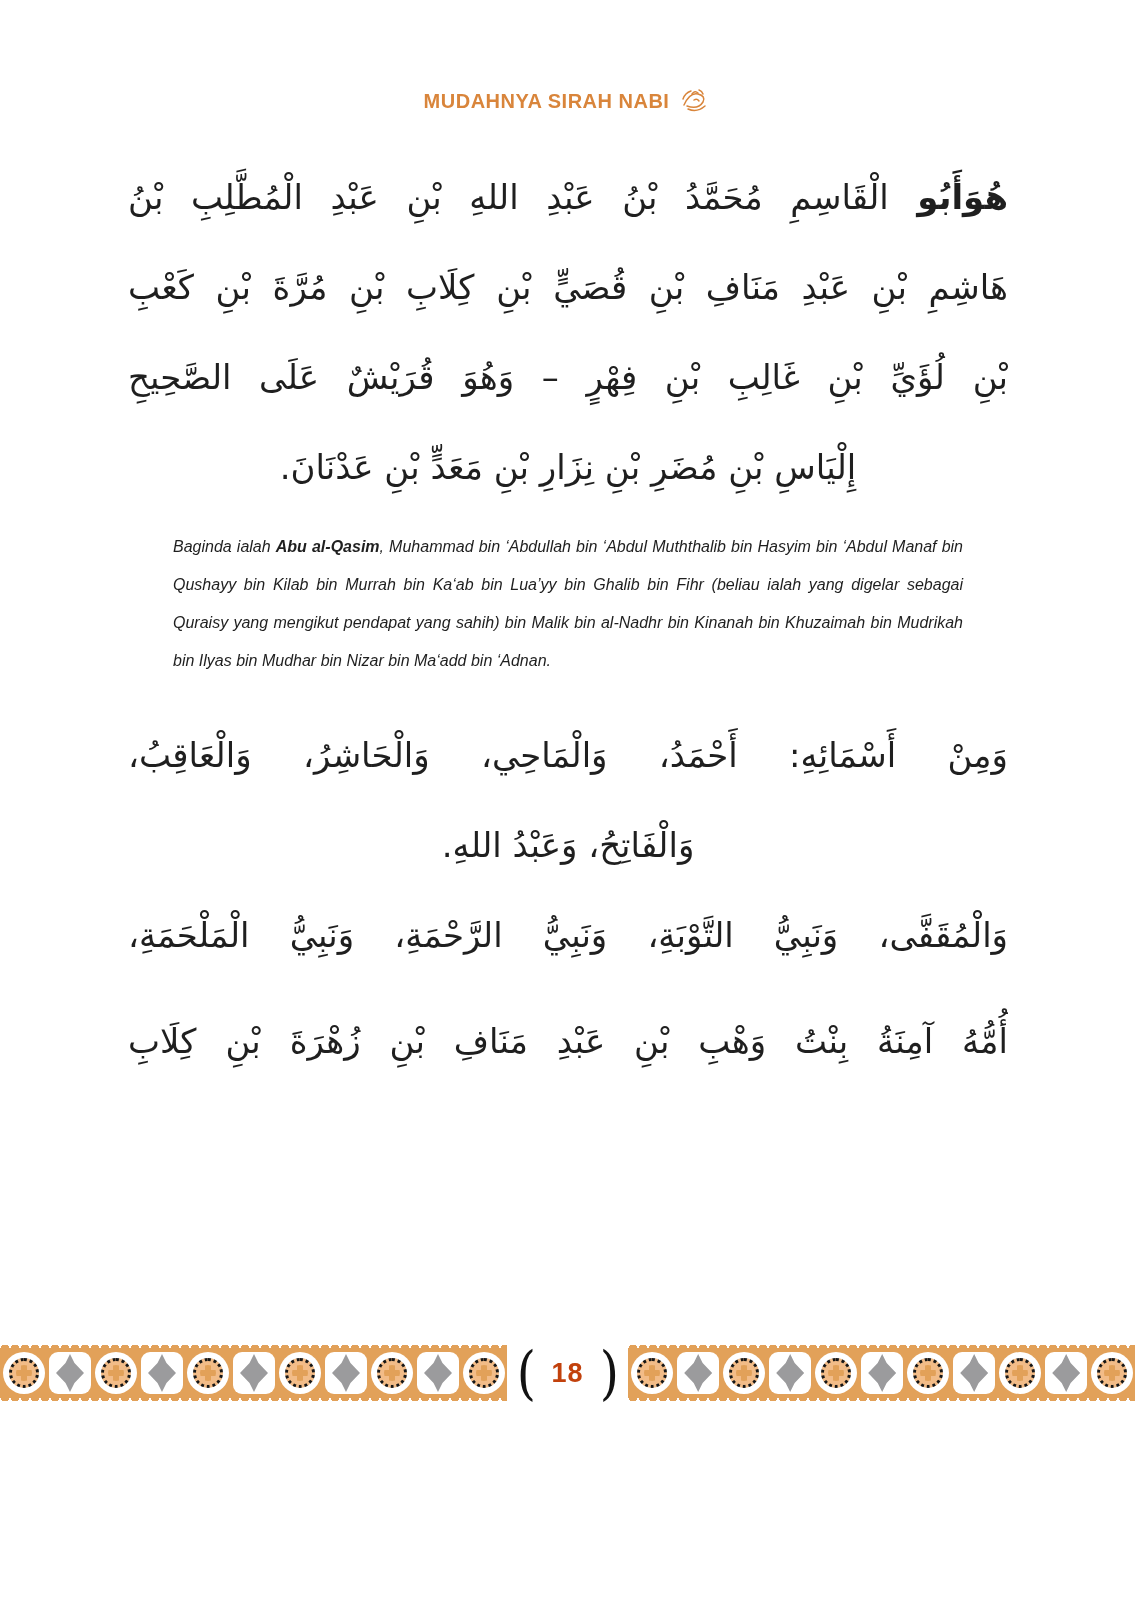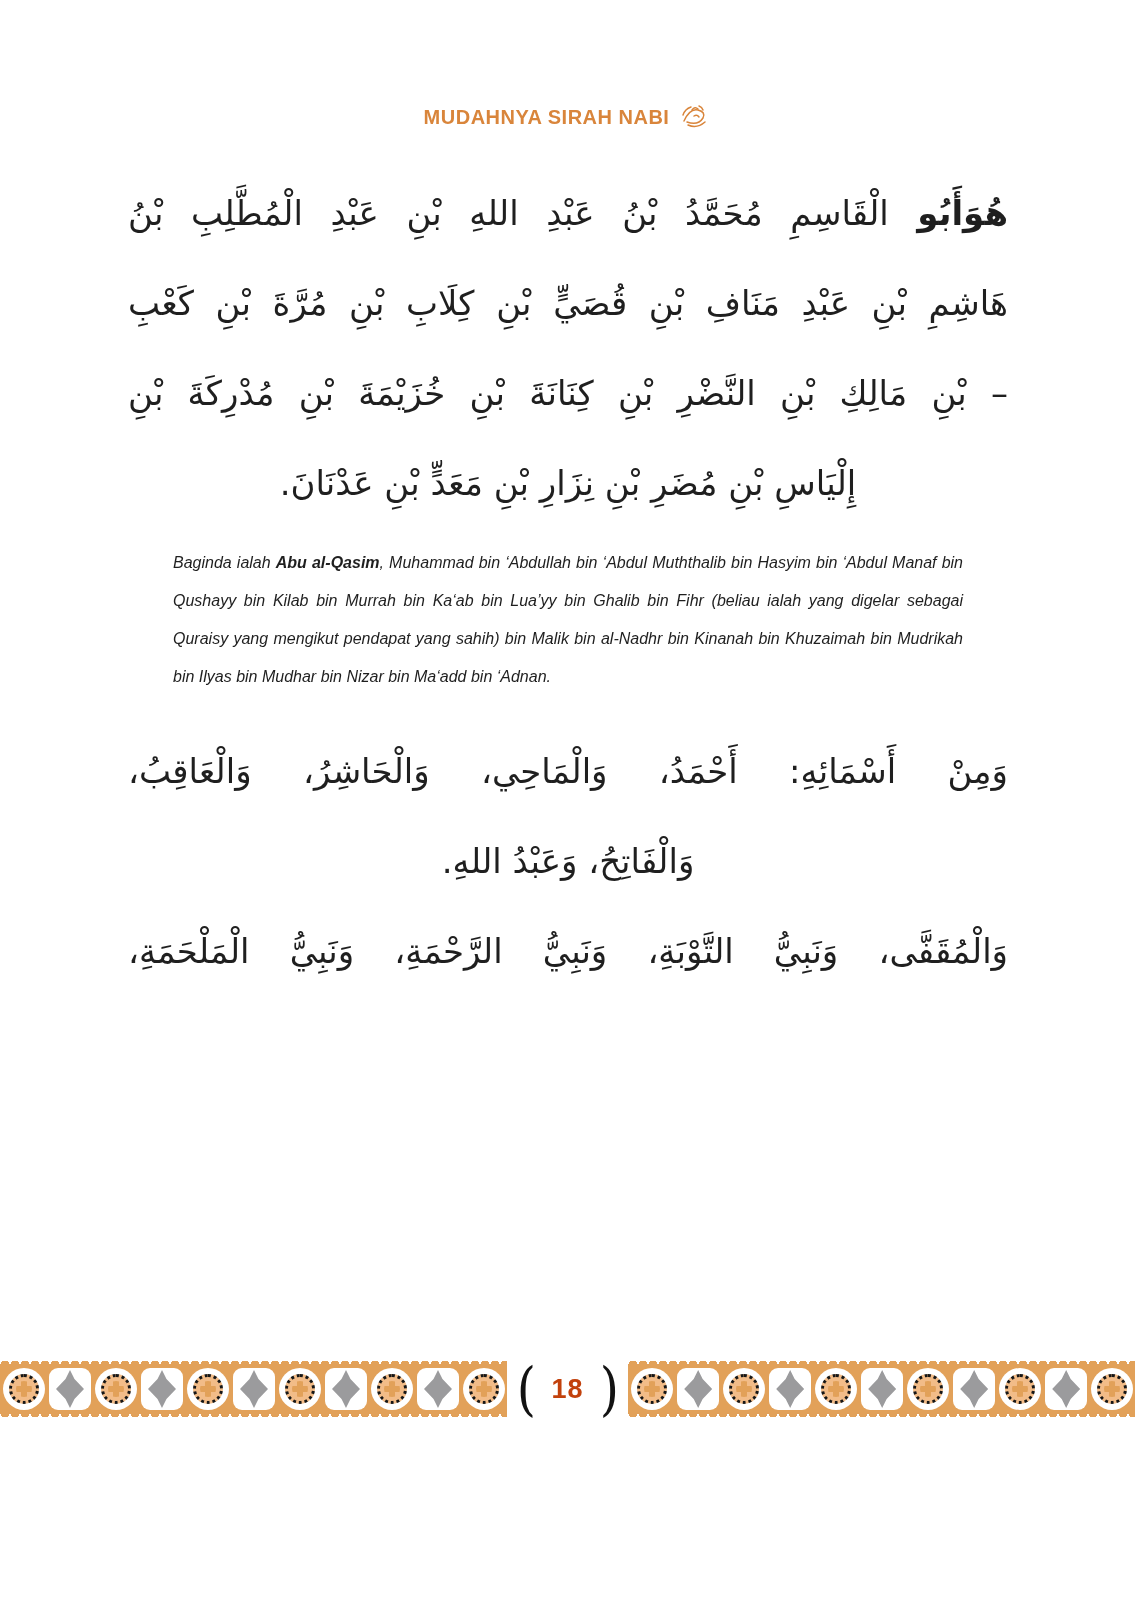--- a/index.html
+++ b/index.html
@@ -5,21 +5,21 @@
   :root{
     --accent:#D9853B;
     --band:#E2A159;
     --medallion:#F2BC88;
     --gray:#9B9B9D;
     --ink:#1F1F1F;
   }
   *{box-sizing:border-box;}
   html,body{margin:0;padding:0;background:#ffffff;}
   .page{
-    width:1135px;height:1430px;position:relative;margin:16px auto;
+    width:1135px;height:1430px;position:relative;margin:0 auto;
     background:#ffffff;overflow:hidden;font-family:"Liberation Sans",sans-serif;color:var(--ink);border-radius:29px;
   }
   
   .header{
     position:absolute;top:86px;left:0;right:0;
     display:flex;justify-content:center;align-items:center;gap:10px;
   }
   .header-title{
     color:var(--accent);font-weight:bold;font-size:20px;letter-spacing:.5px;
   }
@@ -121,34 +121,35 @@
         <path d="M15 14 q3 -2 5 1"></path>
       </g>
     </svg>
   </div>
 
   <div class="content">
 
     <div class="arabic-p">
         <div class="arab-line" dir="rtl"><span class="b">هُوَأَبُو </span><span>الْقَاسِمِ مُحَمَّدُ بْنُ عَبْدِ اللهِ بْنِ عَبْدِ الْمُطَّلِبِ بْنُ</span></div>
         <div class="arab-line" dir="rtl"><span>هَاشِمِ بْنِ عَبْدِ مَنَافِ بْنِ قُصَيٍّ بْنِ كِلَابِ بْنِ مُرَّةَ بْنِ كَعْبِ</span></div>
-        <div class="arab-line" dir="rtl"><span>– بْنِ مَالِكِ بْنِ النَّضْرِ بْنِ كِنَانَةَ بْنِ خُزَيْمَةَ بْنِ مُدْرِكَةَ بْنِ</span></div>
+        <div class="arab-line" dir="rtl"><span>بْنِ لُؤَيِّ بْنِ غَالِبِ بْنِ فِهْرٍ – وَهُوَ قُرَيْشٌ عَلَى الصَّحِيحِ</span></div>
         <div class="arab-line center" dir="rtl"><span>إِلْيَاسِ بْنِ مُضَرِ بْنِ نِزَارِ بْنِ مَعَدٍّ بْنِ عَدْنَانَ.</span></div>
       </div>
 
     <p class="malay-p"><span>Baginda ialah </span><span class="b">Abu al-Qasim</span><span>, Muhammad bin ‘Abdullah bin ‘Abdul Muththalib bin Hasyim bin ‘Abdul Manaf bin Qushayy bin Kilab bin Murrah bin Ka‘ab bin Lua’yy bin Ghalib bin Fihr (beliau ialah yang digelar sebagai Quraisy yang mengikut pendapat yang sahih) bin Malik bin al-Nadhr bin Kinanah bin Khuzaimah bin Mudrikah bin Ilyas bin Mudhar bin Nizar bin Ma‘add bin ‘Adnan.</span></p>
 
     <div class="arabic-p">
         <div class="arab-line" dir="rtl"><span>وَمِنْ أَسْمَائِهِ: أَحْمَدُ، وَالْمَاحِي، وَالْحَاشِرُ، وَالْعَاقِبُ،</span></div>
         <div class="arab-line center" dir="rtl"><span>وَالْفَاتِحُ، وَعَبْدُ اللهِ.</span></div>
         <div class="arab-line" dir="rtl"><span>وَالْمُقَفَّى، وَنَبِيُّ التَّوْبَةِ، وَنَبِيُّ الرَّحْمَةِ، وَنَبِيُّ الْمَلْحَمَةِ،</span></div>
       </div>
 
 
     <div class="arabic-p">
+        <div class="arab-line" dir="rtl"><span>أُمُّهُ آمِنَةُ بِنْتُ وَهْبِ بْنِ عَبْدِ مَنَافِ بْنِ زُهْرَةَ بْنِ كِلَابِ</span></div>
       </div>
 
   </div>
 
   <div class="footer">
     <div class="strip">
       <div class="cells">
           <span class="cell round">
             <span class="medallion"></span>
           </span>

